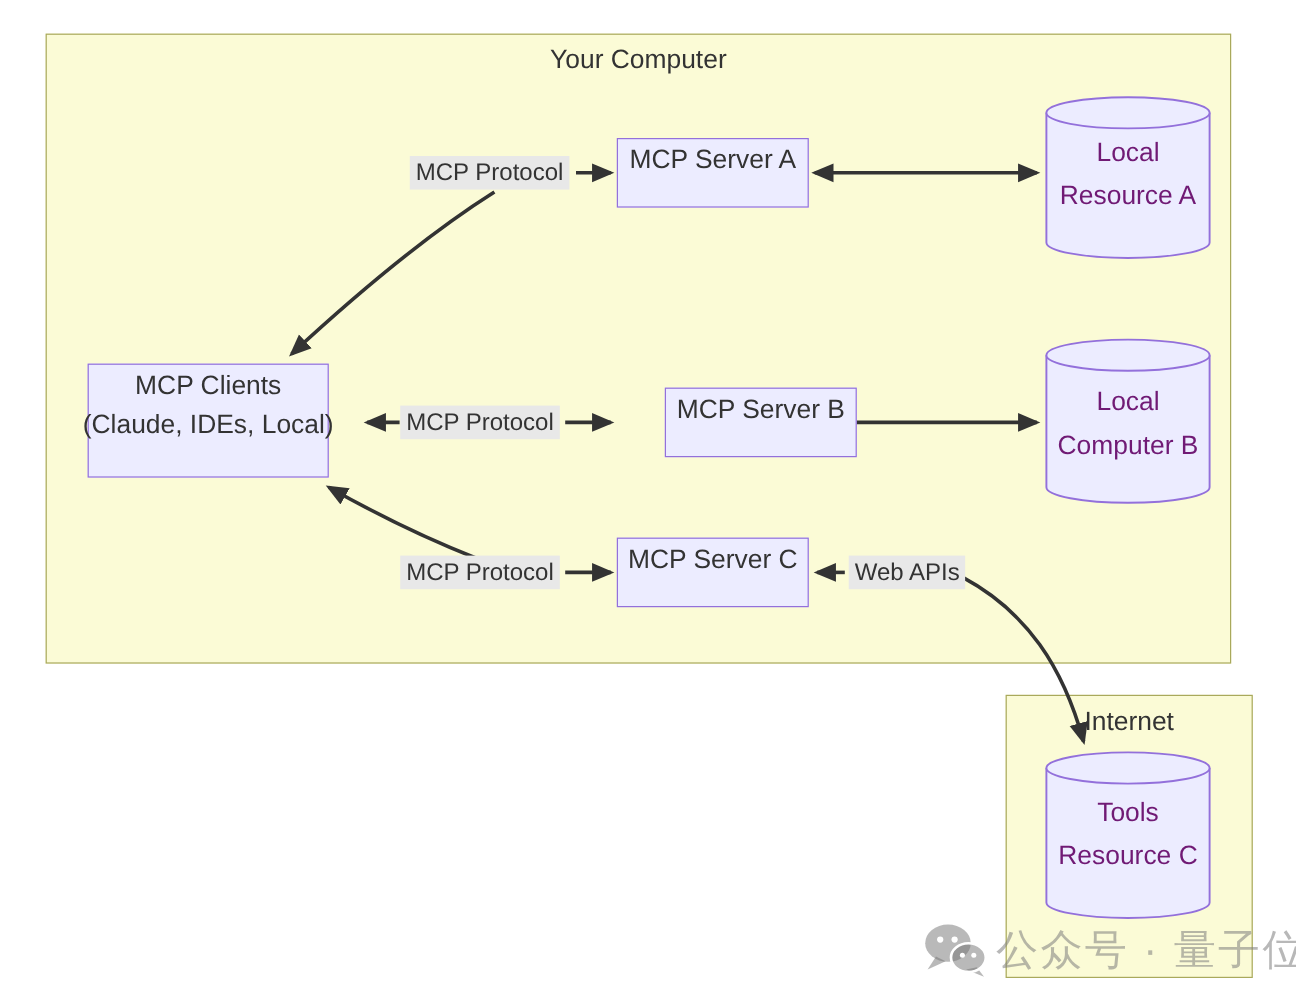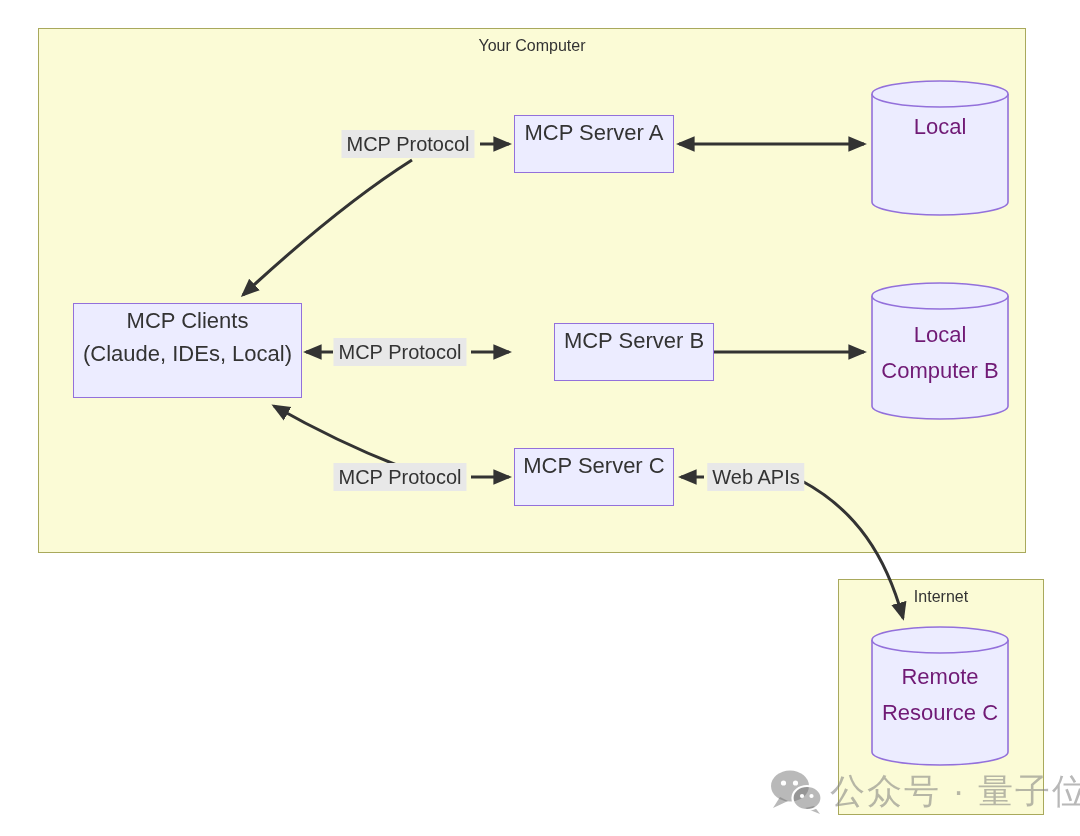--- a/index.html
+++ b/index.html
@@ -1,21 +1,21 @@
 <!DOCTYPE html>
 <html><head>
 <meta charset="utf-8">
 <style>
   html,body{margin:0;padding:0;background:#ffffff;}
   #canvas{
     position:relative;width:1080px;height:836px;background:#ffffff;overflow:hidden;
     font-family:"Liberation Sans",sans-serif;color:#333333;
   }
   .group{position:absolute;background:#fbfbd6;border:1.6px solid #a9a95c;box-sizing:border-box;}
-  .group-title{position:absolute;top:8px;left:0;width:100%;text-align:center;font-size:16px;color:#333333;}
+  .group-title{position:absolute;top:8px;left:0;width:100%;text-align:center;font-size:22px;color:#333333;}
   .layer{position:absolute;left:0;top:0;}
   .node{
     position:absolute;background:#ECECFF;border:1.6px solid #9370DB;box-sizing:border-box;
     display:flex;flex-direction:column;align-items:center;
     font-size:22px;line-height:33px;text-align:center;white-space:nowrap;color:#333333;
   }
   .cyl-text{
     position:absolute;text-align:center;font-size:22px;line-height:36px;white-space:nowrap;color:#701a75;
   }
   .edge-label{
@@ -72,43 +72,44 @@
     <path class="edge" marker-end="url(#ah)" d="M 333 352 L 306 352"></path>
     <path class="edge" marker-end="url(#ah)" d="M 471 352 L 509 352"></path>
     <path class="edge" marker-start="url(#ah)" marker-end="url(#ah)" d="M 679 352 L 864 352"></path>
 
     <path class="edge" marker-end="url(#ah)" d="M 399 466 C 353 448, 311 427, 274 406"></path>
     <path class="edge" marker-end="url(#ah)" d="M 471 477 L 509 477"></path>
     <path class="edge" marker-end="url(#ah)" d="M 704 477 L 681 477"></path>
     <path class="edge" marker-end="url(#ah)" d="M 802 481 C 856 510, 886 556, 903 618"></path>
   </svg>
 
-  <div class="node" style="left:73px;top:303px;width:229px;height:95px;">
+  <div class="node" style="left:73px;top:303px;width:201px;height:95px;">
     <div>MCP Clients</div>
     <div>(Claude, IDEs, Local)</div>
   </div>
   <div class="node" style="left:514px;top:115px;width:160px;height:58px;">
     <span>MCP Server A</span>
   </div>
   <div class="node" style="left:514px;top:323px;width:160px;height:58px;margin-left:40px;">
     <span>MCP Server B</span>
   </div>
   <div class="node" style="left:514px;top:448px;width:160px;height:58px;">
     <span>MCP Server C</span>
   </div>
 
   <div class="cyl-text" style="left:872px;top:109px;width:136px;">
     <div>Local</div>
+    <div>Resource A</div>
   </div>
   <div class="cyl-text" style="left:872px;top:317px;width:136px;">
     <div>Local</div>
     <div>Computer B</div>
   </div>
   <div class="cyl-text" style="left:872px;top:659px;width:136px;">
-    <div>Remote</div>
+    <div>Tools</div>
     <div>Resource C</div>
   </div>
 
   <div class="edge-label" style="left:408px;top:144px;">MCP Protocol</div>
   <div class="edge-label" style="left:400px;top:352px;">MCP Protocol</div>
   <div class="edge-label" style="left:400px;top:477px;">MCP Protocol</div>
   <div class="edge-label" style="left:756px;top:477px;">Web APIs</div>
 
   <div class="watermark">
     <svg width="52" height="46" viewBox="0 0 52 46">

